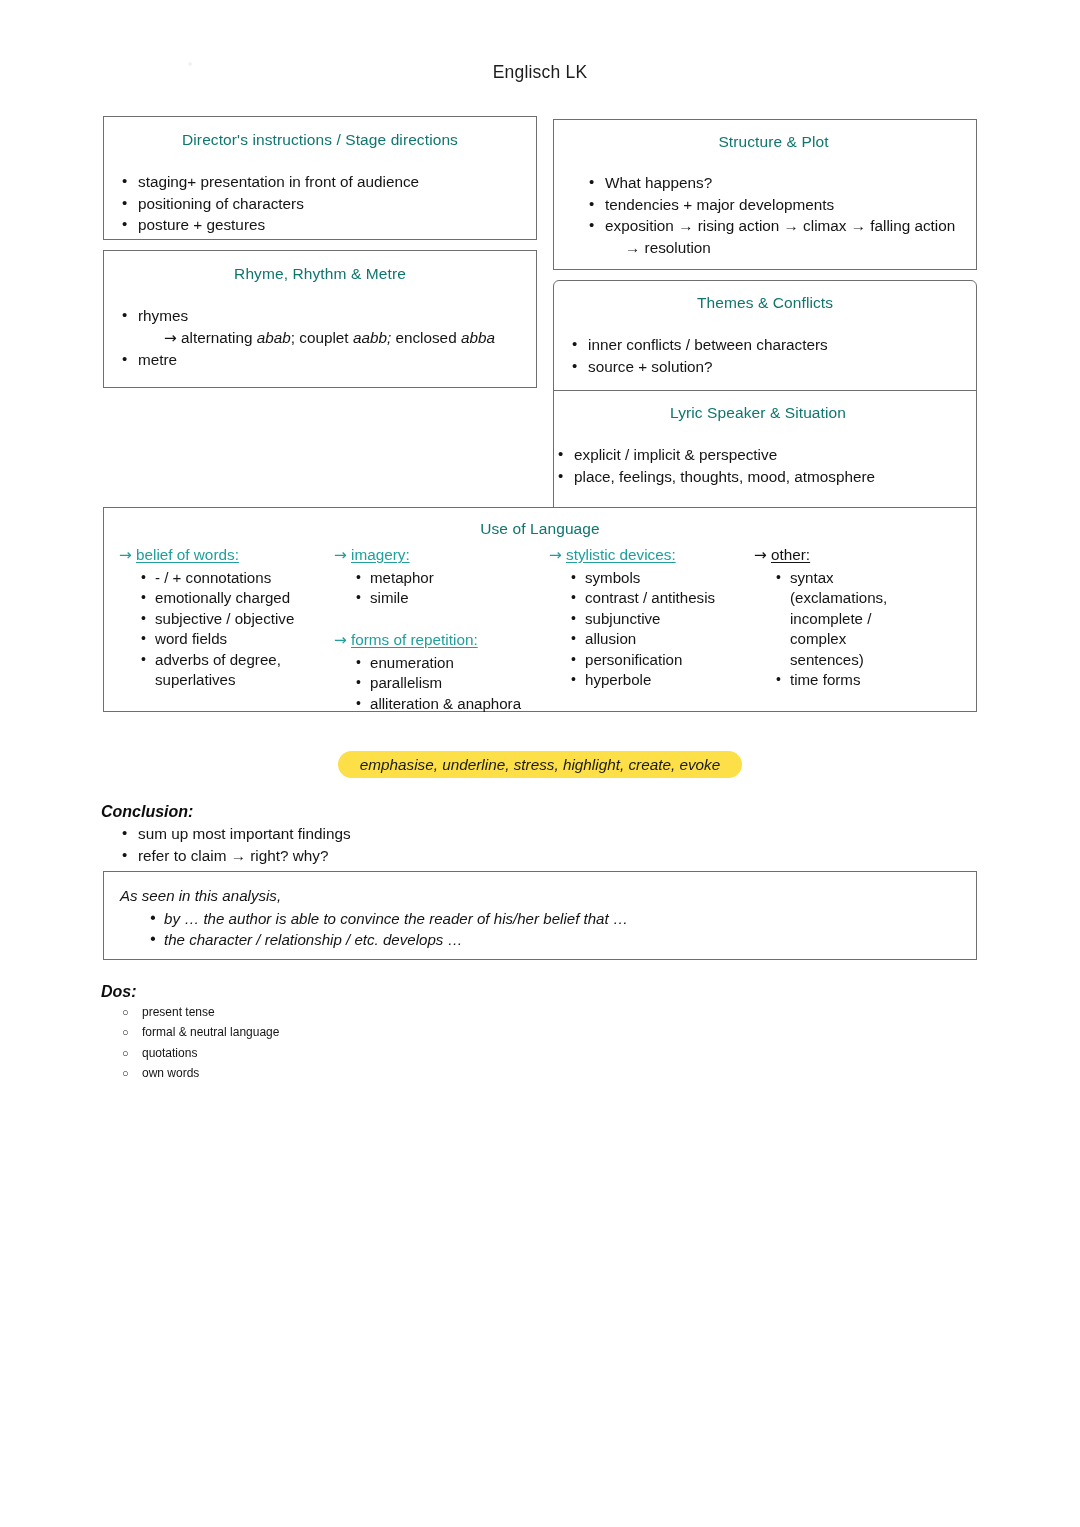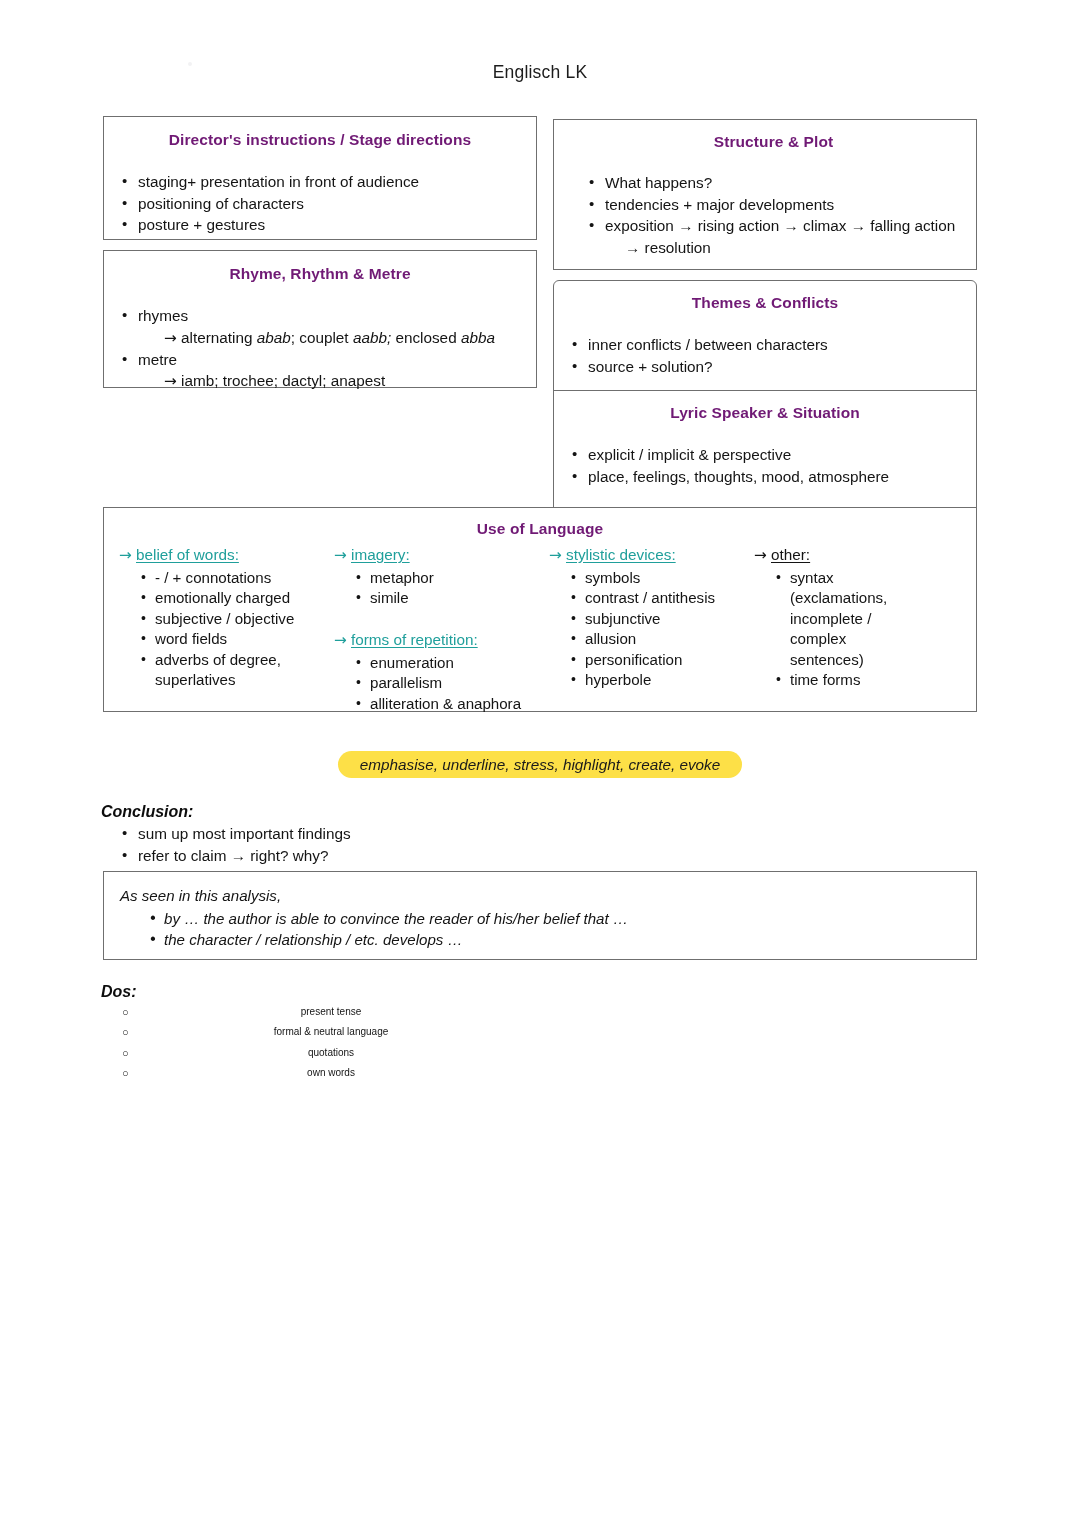--- a/index.html
+++ b/index.html
@@ -36,23 +36,23 @@
 
   
   .box {
     position: absolute;
     border: 1.3px solid #6f6f6f;
     background: #ffffff;
     box-sizing: border-box;
   }
   .box-title {
     text-align: center;
-    font-weight: bold;
+    font-weight: normal;
     font-size: 15.5px;
-    color: #701a75;
+    color: #0f766e;
     letter-spacing: 0.1px;
   }
 
   
   ul.bl {
     list-style: none;
     margin: 0;
     padding: 0;
   }
   ul.bl > li {
@@ -159,24 +159,23 @@
   
   ul.circ {
     position: absolute;
     list-style: none;
     margin: 0;
     padding: 0;
   }
   ul.circ > li {
     position: relative;
     padding-left: 22px;
-    font-size: 10px;
+    font-size: 12px;
     line-height: 20.3px;
     color: #141414;
-    text-align: center;
   }
   ul.circ > li::before {
     content: "\25CB";
     position: absolute;
     left: 2px;
     top: 0px;
     font-size: 11px;
     font-weight: bold;
   }
 
@@ -240,24 +239,20 @@
     <ul class="bl" style="margin-top:22px;">
       <li>
         <span>rhymes</span>
         <span class="sub-arrow">
           <span class="arrow">→</span>
           <span>alternating </span><i class="it">abab</i><span>; couplet </span><i class="it">aabb;</i><span> enclosed </span><i class="it">abba</i>
         </span>
       </li>
       <li>
         <span>metre</span>
-        <span class="sub-arrow">
-          <span class="arrow">→</span>
-          <span>iamb; trochee; dactyl; anapest</span>
-        </span>
       </li>
     </ul>
   </div>
 
   <div class="box" style="left:553px; top:119px; width:424px; height:151px; padding:13px 14px 0 31px;">
     <div class="box-title">Structure &amp; Plot</div>
     <ul class="bl" style="margin-top:21px;">
       <li>What happens?</li>
       <li>tendencies + major developments</li>
       <li>
@@ -268,21 +263,21 @@
   </div>
 
   <div class="box" style="left:553px; top:280px; width:424px; height:130px; padding:13px 14px 0 14px;border-radius:6px;">
     <div class="box-title">Themes &amp; Conflicts</div>
     <ul class="bl" style="margin-top:22px;">
       <li>inner conflicts / between characters</li>
       <li>source + solution?</li>
     </ul>
   </div>
 
-  <div class="box" style="left:553px; top:390px; width:424px; height:130px; padding:13px 14px 0 14px;">
+  <div class="box" style="left:553px; top:390px; width:424px; height:130px; padding:13px 14px 0 0;">
     <div class="box-title">Lyric Speaker &amp; Situation</div>
     <ul class="bl" style="margin-top:22px;">
       <li>explicit / implicit &amp; perspective</li>
       <li>place, feelings, thoughts, mood, atmosphere</li>
     </ul>
   </div>
 
   <div class="box" style="left:103px; top:507px; width:874px; height:205px; padding:12px 0 0 0;">
     <div class="box-title">Use of Language</div>
 

